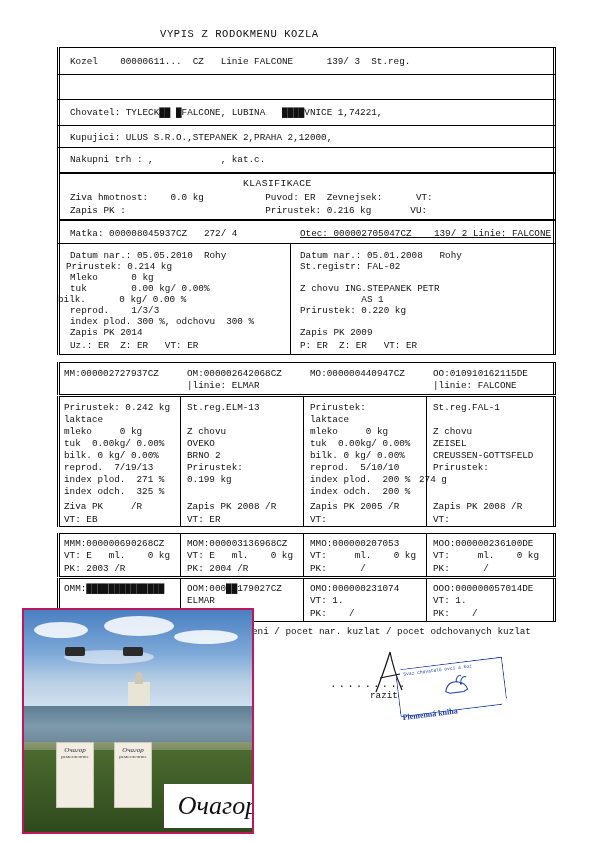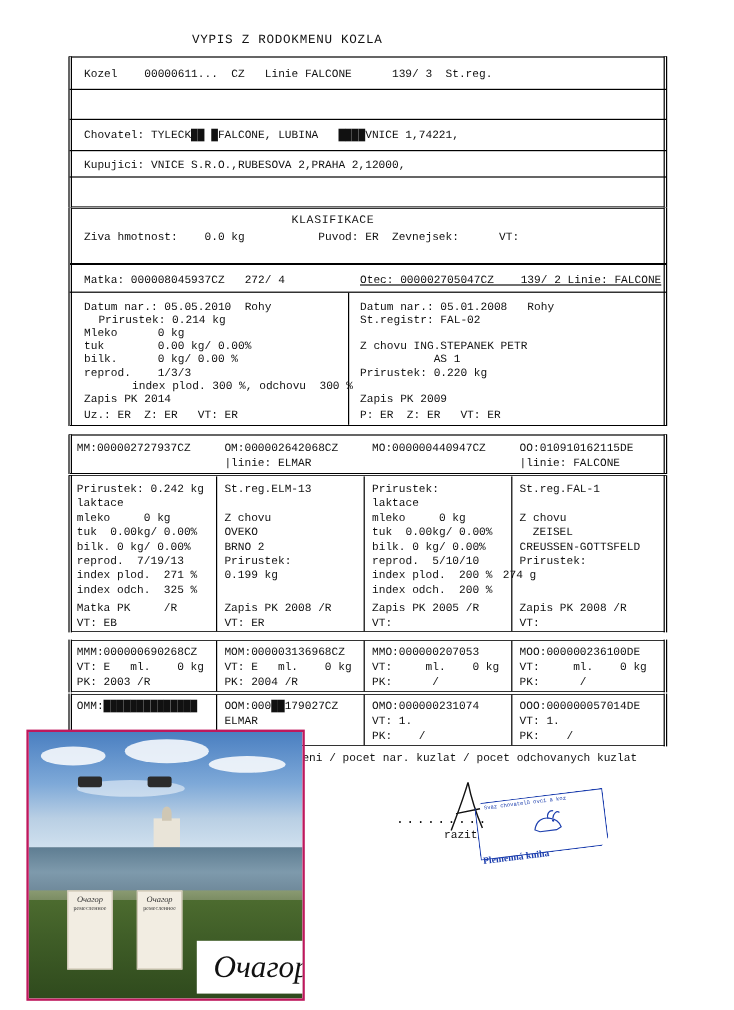--- a/index.html
+++ b/index.html
@@ -130,40 +130,42 @@
   <div class="title">VYPIS Z RODOKMENU KOZLA</div>
 
   <div class="dbl" style="left:57px;top:47px;width:499px;height:126px;"></div>
   <div class="hline" style="left:58px;top:74px;width:497px;"></div>
   <div class="hline" style="left:58px;top:99px;width:497px;"></div>
   <div class="hline" style="left:58px;top:125px;width:497px;"></div>
   <div class="hline" style="left:58px;top:147px;width:497px;"></div>
 
   <div class="line" style="left:70px;top:56px;">Kozel    00000611...  CZ   Linie FALCONE      139/ 3  St.reg.</div>
   <div class="line" style="left:70px;top:107px;">Chovatel: TYLECK██ █FALCONE, LUBINA   ████VNICE 1,74221,</div>
-  <div class="line" style="left:70px;top:132px;">Kupujici: VNICE S.R.O.,RUBESOVA 2,PRAHA 2,12000,</div>
+  <div class="line" style="left:70px;top:132px;">Kupujici: ULUS S.R.O.,STEPANEK 2,PRAHA 2,12000,</div>
+  <div class="line" style="left:70px;top:154px;">Nakupni trh : ,            , kat.c.</div>
 
   <div class="dbl" style="left:57px;top:173px;width:499px;height:47px;"></div>
   <div class="centered" style="left:243px;top:178px;font-size:9.6px;letter-spacing:.5px;">KLASIFIKACE</div>
   <div class="line" style="left:70px;top:192px;">Ziva hmotnost:    0.0 kg           Puvod: ER  Zevnejsek:      VT:</div>
+  <div class="line" style="left:70px;top:205px;">Zapis PK :                         Prirustek: 0.216 kg       VU:</div>
 
   <div class="dbl" style="left:57px;top:220px;width:499px;height:135px;"></div>
   <div class="hline" style="left:58px;top:243px;width:497px;"></div>
   <div class="vline" style="left:290px;top:244px;height:110px;"></div>
 
   <div class="line" style="left:70px;top:228px;">Matka: 000008045937CZ   272/ 4</div>
   <div class="line" style="left:300px;top:228px;text-decoration:underline;">Otec: 000002705047CZ    139/ 2 Linie: FALCONE</div>
 
   <div class="line" style="left:70px;top:250px;">Datum nar.: 05.05.2010  Rohy</div>
-  <div class="line" style="left:82px;top:261px;font-family:Liberation Mono, monospace;">Prirustek: 0.214 kg</div>
+  <div class="line" style="left:66px;top:261px;font-family:Liberation Mono, monospace;">Prirustek: 0.214 kg</div>
   <div class="line" style="left:70px;top:272px;">Mleko      0 kg</div>
   <div class="line" style="left:70px;top:283px;">tuk        0.00 kg/ 0.00%</div>
-  <div class="line" style="left:70px;top:294px;">bilk.      0 kg/ 0.00 %</div>
+  <div class="line" style="left:58px;top:294px;">bilk.      0 kg/ 0.00 %</div>
   <div class="line" style="left:70px;top:305px;">reprod.    1/3/3</div>
-  <div class="line" style="left:70px;top:316px;margin-left:40px;">index plod. 300 %, odchovu  300 %</div>
+  <div class="line" style="left:70px;top:316px;">index plod. 300 %, odchovu  300 %</div>
   <div class="line" style="left:70px;top:327px;">Zapis PK 2014</div>
   <div class="line" style="left:70px;top:340px;">Uz.: ER  Z: ER   VT: ER</div>
 
   <div class="line" style="left:300px;top:250px;">Datum nar.: 05.01.2008   Rohy</div>
   <div class="line" style="left:300px;top:261px;">St.registr: FAL-02</div>
   <div class="line" style="left:300px;top:283px;">Z chovu ING.STEPANEK PETR</div>
   <div class="line" style="left:300px;top:294px;">           AS 1</div>
   <div class="line" style="left:300px;top:305px;">Prirustek: 0.220 kg</div>
   <div class="line" style="left:300px;top:327px;">Zapis PK 2009</div>
   <div class="line" style="left:300px;top:340px;">P: ER  Z: ER   VT: ER</div>
@@ -182,21 +184,21 @@
   <div class="vline" style="left:426px;top:397px;height:129px;"></div>
 
   <div class="line" style="left:64px;top:402px;">Prirustek: 0.242 kg</div>
   <div class="line" style="left:64px;top:414px;">laktace</div>
   <div class="line" style="left:64px;top:426px;">mleko     0 kg</div>
   <div class="line" style="left:64px;top:438px;">tuk  0.00kg/ 0.00%</div>
   <div class="line" style="left:64px;top:450px;">bilk. 0 kg/ 0.00%</div>
   <div class="line" style="left:64px;top:462px;">reprod.  7/19/13</div>
   <div class="line" style="left:64px;top:474px;">index plod.  271 %</div>
   <div class="line" style="left:64px;top:486px;">index odch.  325 %</div>
-  <div class="line" style="left:64px;top:501px;">Matka PK     /R</div>
+  <div class="line" style="left:64px;top:501px;">Ziva PK     /R</div>
   <div class="line" style="left:64px;top:514px;">VT: EB</div>
 
   <div class="line" style="left:187px;top:402px;">St.reg.ELM-13</div>
   <div class="line" style="left:187px;top:426px;">Z chovu</div>
   <div class="line" style="left:187px;top:438px;">OVEKO</div>
   <div class="line" style="left:187px;top:450px;">BRNO 2</div>
   <div class="line" style="left:187px;top:462px;">Prirustek:</div>
   <div class="line" style="left:187px;top:474px;">0.199 kg</div>
   <div class="line" style="left:187px;top:501px;">Zapis PK 2008 /R</div>
   <div class="line" style="left:187px;top:514px;">VT: ER</div>
@@ -207,21 +209,21 @@
   <div class="line" style="left:310px;top:438px;">tuk  0.00kg/ 0.00%</div>
   <div class="line" style="left:310px;top:450px;">bilk. 0 kg/ 0.00%</div>
   <div class="line" style="left:310px;top:462px;">reprod.  5/10/10</div>
   <div class="line" style="left:310px;top:474px;">index plod.  200 %</div>
   <div class="line" style="left:310px;top:486px;">index odch.  200 %</div>
   <div class="line" style="left:310px;top:501px;">Zapis PK 2005 /R</div>
   <div class="line" style="left:310px;top:514px;">VT:</div>
 
   <div class="line" style="left:433px;top:402px;">St.reg.FAL-1</div>
   <div class="line" style="left:433px;top:426px;">Z chovu</div>
-  <div class="line" style="left:444px;top:438px;">ZEISEL</div>
+  <div class="line" style="left:433px;top:438px;">ZEISEL</div>
   <div class="line" style="left:433px;top:450px;">CREUSSEN-GOTTSFELD</div>
   <div class="line" style="left:433px;top:462px;">Prirustek:</div>
   <div class="line" style="left:419px;top:474px;">274 g</div>
   <div class="line" style="left:433px;top:501px;">Zapis PK 2008 /R</div>
   <div class="line" style="left:433px;top:514px;">VT:</div>
 
   <div class="dbl" style="left:57px;top:533px;width:499px;height:44px;"></div>
   <div class="vline" style="left:180px;top:534px;height:42px;"></div>
   <div class="vline" style="left:303px;top:534px;height:42px;"></div>
   <div class="vline" style="left:426px;top:534px;height:42px;"></div>

